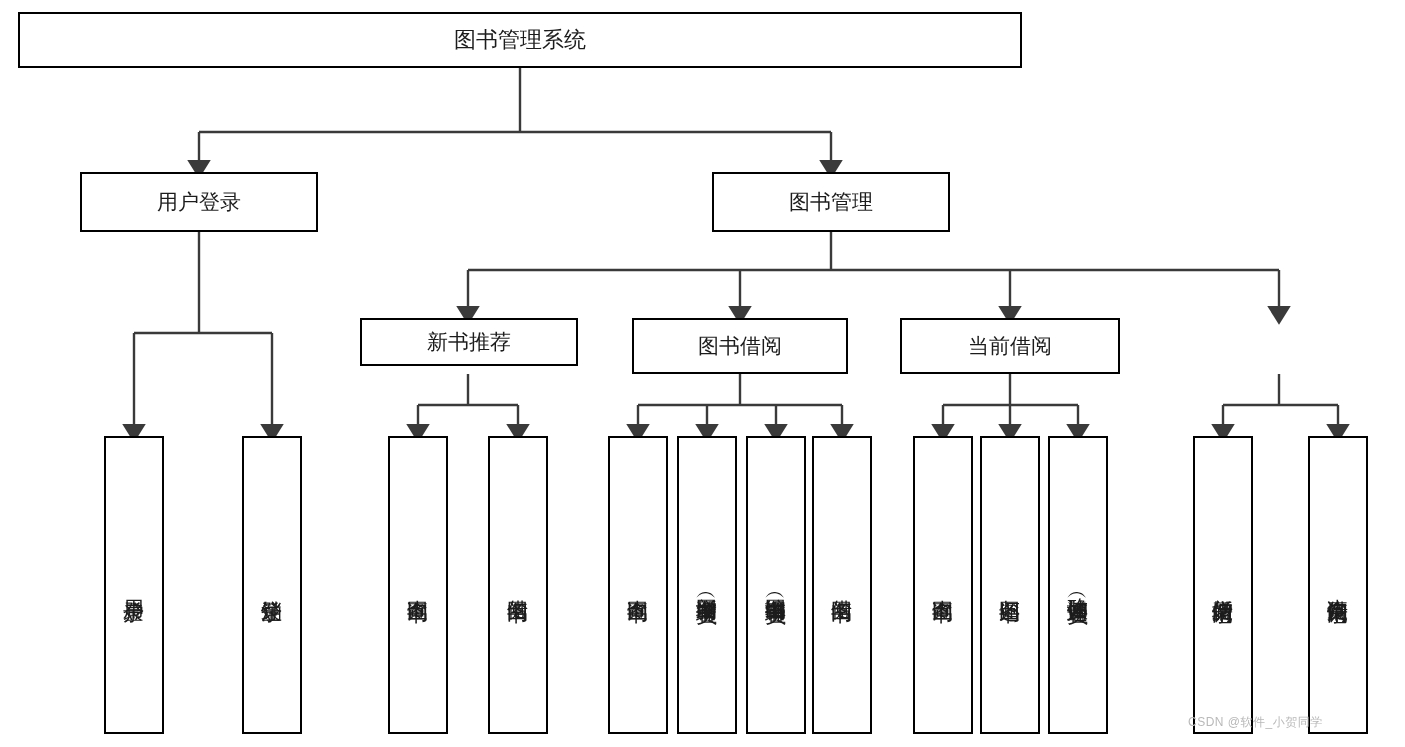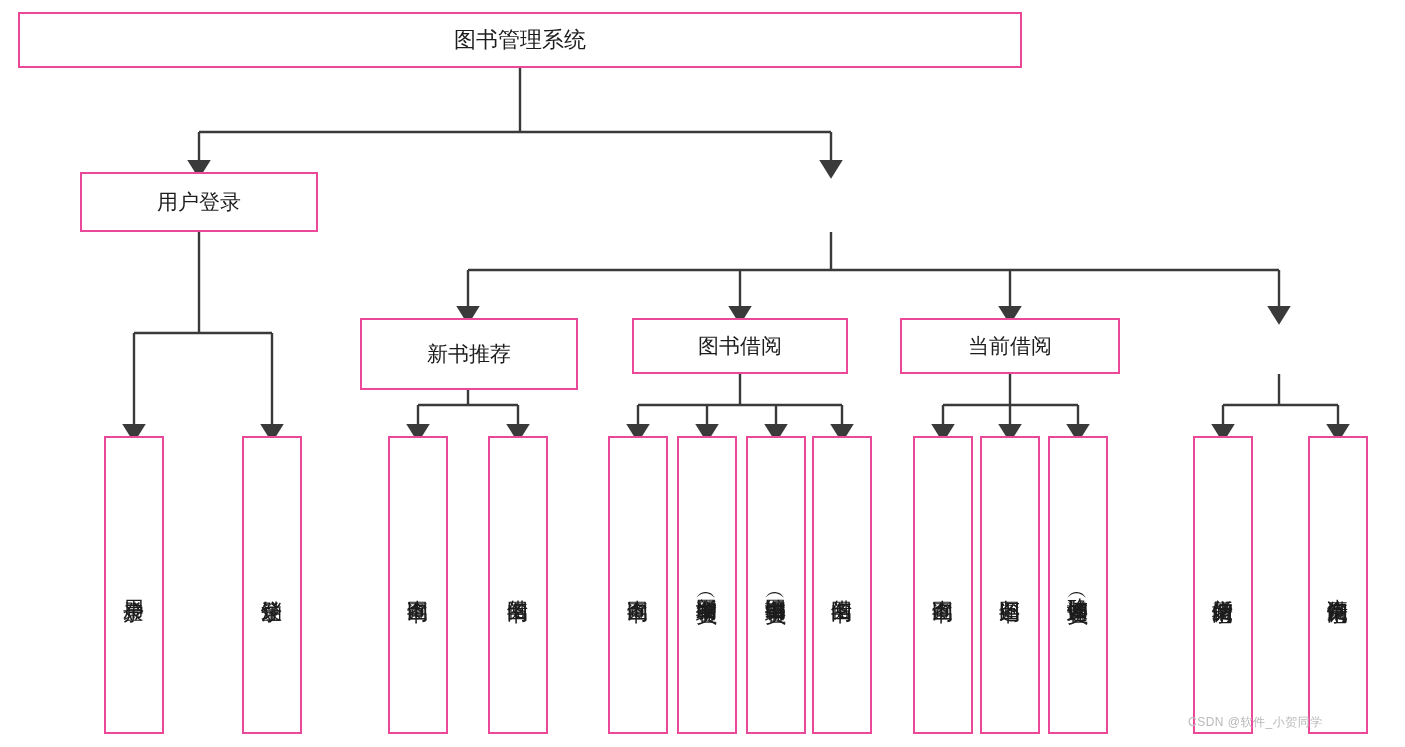--- a/index.html
+++ b/index.html
@@ -21,21 +21,21 @@
     position: absolute;
     left: 0;
     top: 0;
     width: 1405px;
     height: 747px;
     pointer-events: none;
   }
   .node {
     position: absolute;
     box-sizing: border-box;
-    border: 2px solid #ec4899;
+    border: 2px solid #000000;
     background: #ffffff;
     display: flex;
     align-items: center;
     justify-content: center;
     color: #1c1c1c;
   }
   .node .node-label {
     display: block;
     text-align: center;
     line-height: 1.18;
@@ -128,22 +128,25 @@
     </g>
   </svg>
 
   <div class="node horiz root" style="left:18px; top:12px; width:1004px; height:56px;">
     <span class="node-label">图书管理系统</span>
   </div>
 
   <div class="node horiz" style="left:80px; top:172px; width:238px; height:60px;">
     <span class="node-label">用户登录</span>
   </div>
-
-  <div class="node horiz" style="left:360px; top:318px; width:218px; height:72px;">
+  <div class="node horiz" style="left:712px; top:172px; width:238px; height:60px;">
+    <span class="node-label">图书管理</span>
+  </div>
+
+  <div class="node horiz" style="left:360px; top:318px; width:218px; height:48px;">
     <span class="node-label">新书推荐</span>
   </div>
   <div class="node horiz" style="left:900px; top:318px; width:220px; height:56px;">
     <span class="node-label">当前借阅</span>
   </div>
   <div class="node horiz" style="left:632px; top:318px; width:216px; height:56px;">
     <span class="node-label">图书借阅</span>
   </div>
 
   <div class="node vert" style="left:104px; top:436px; width:60px; height:298px;">

